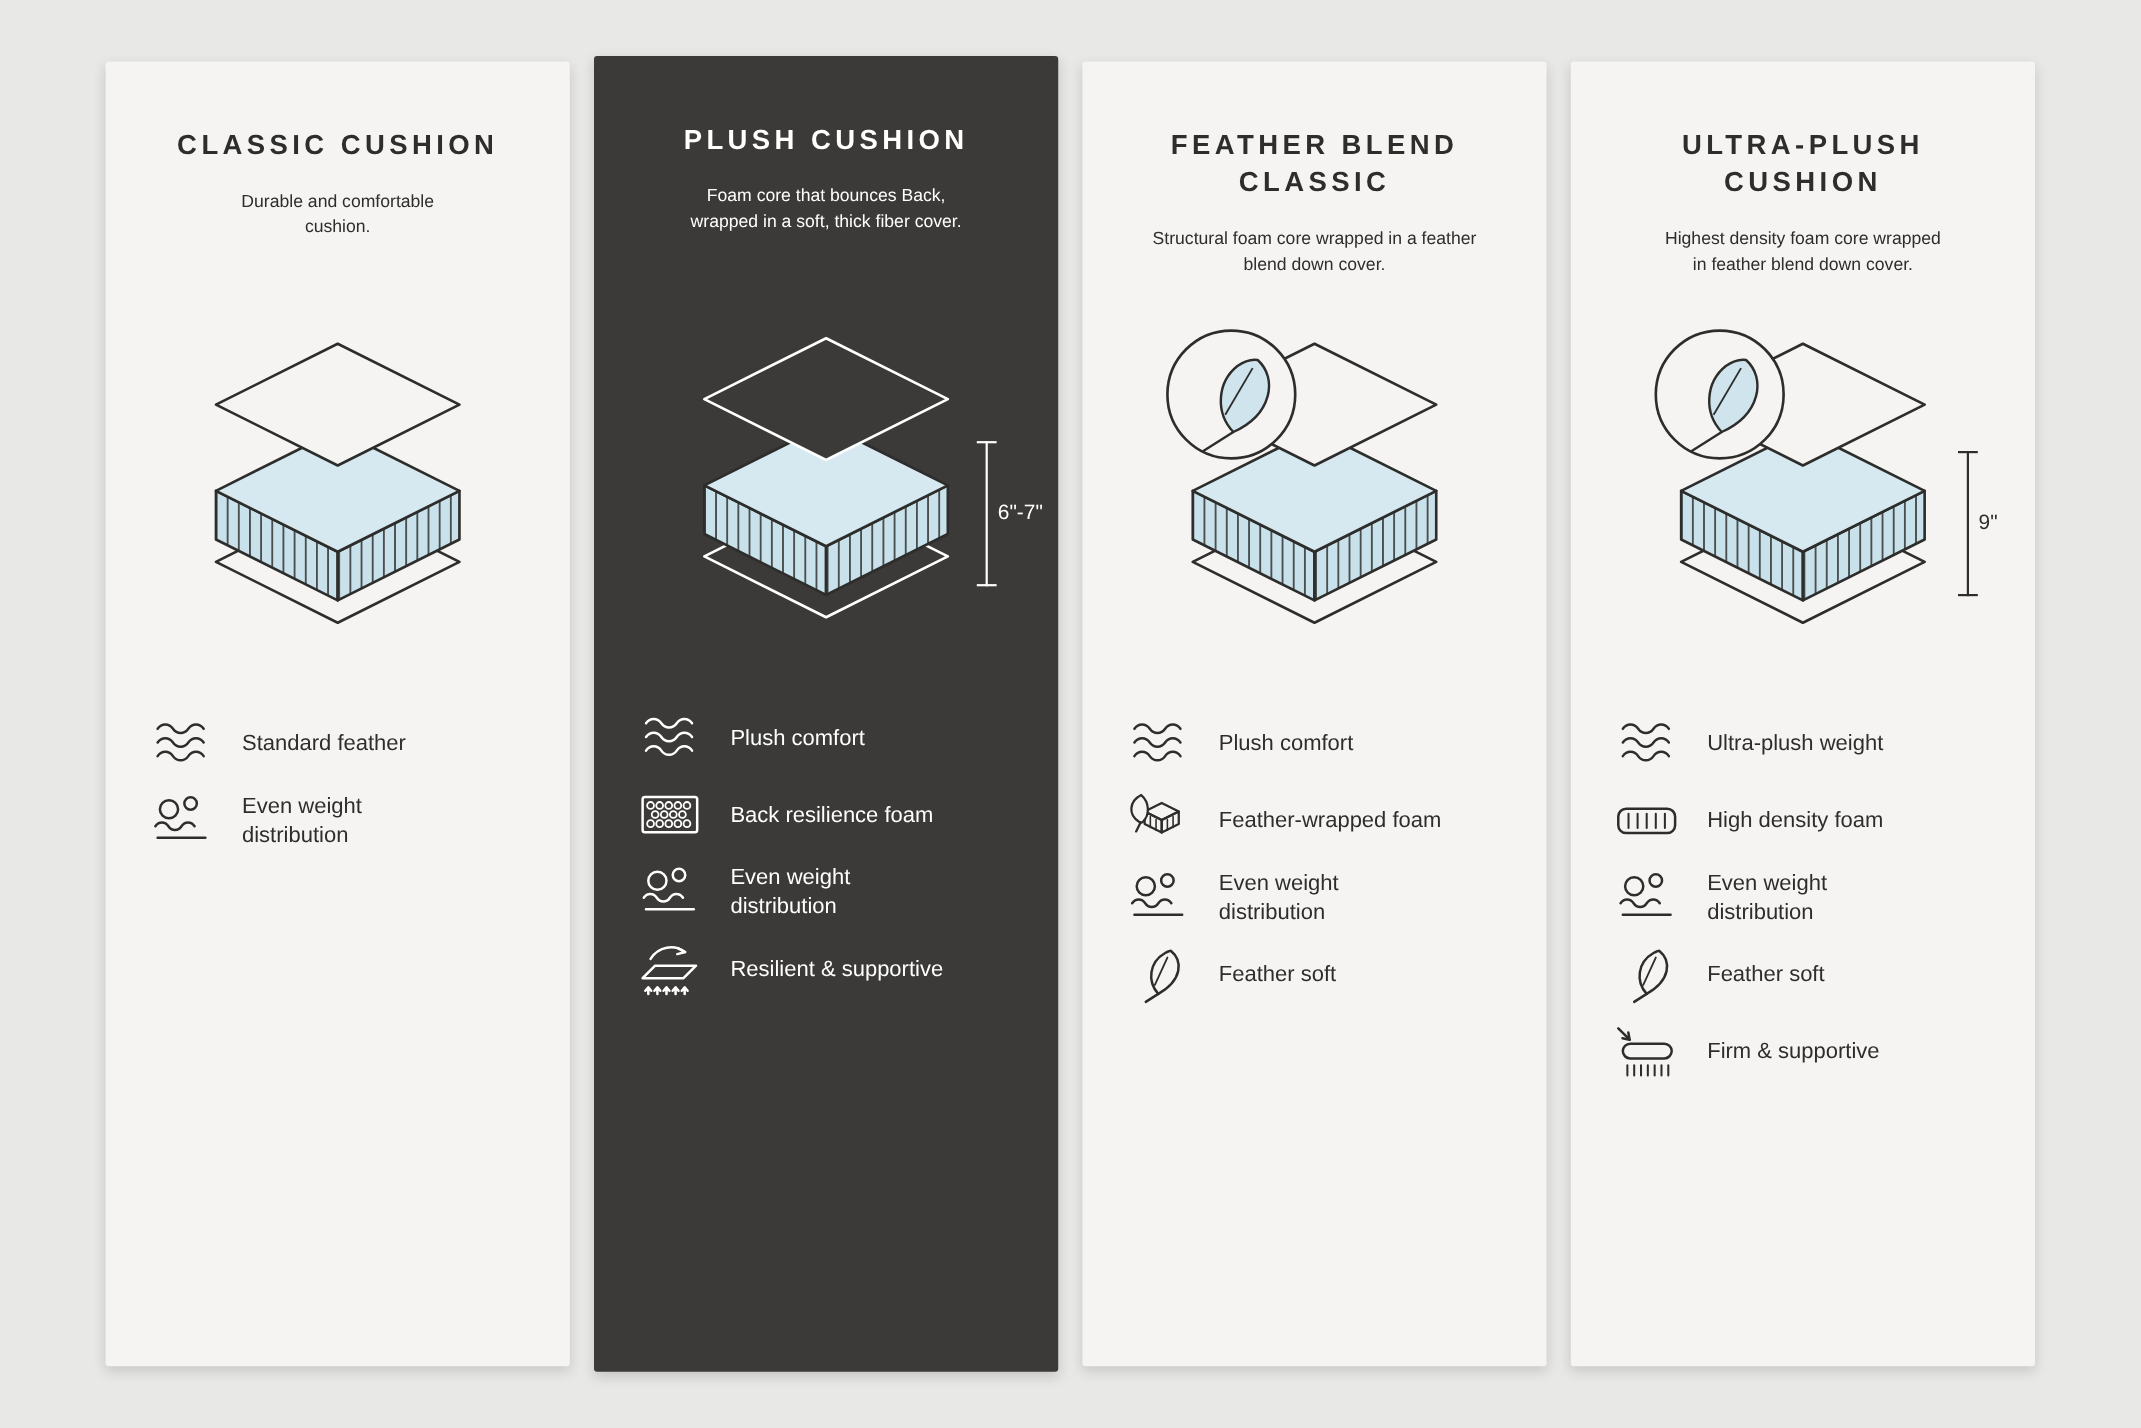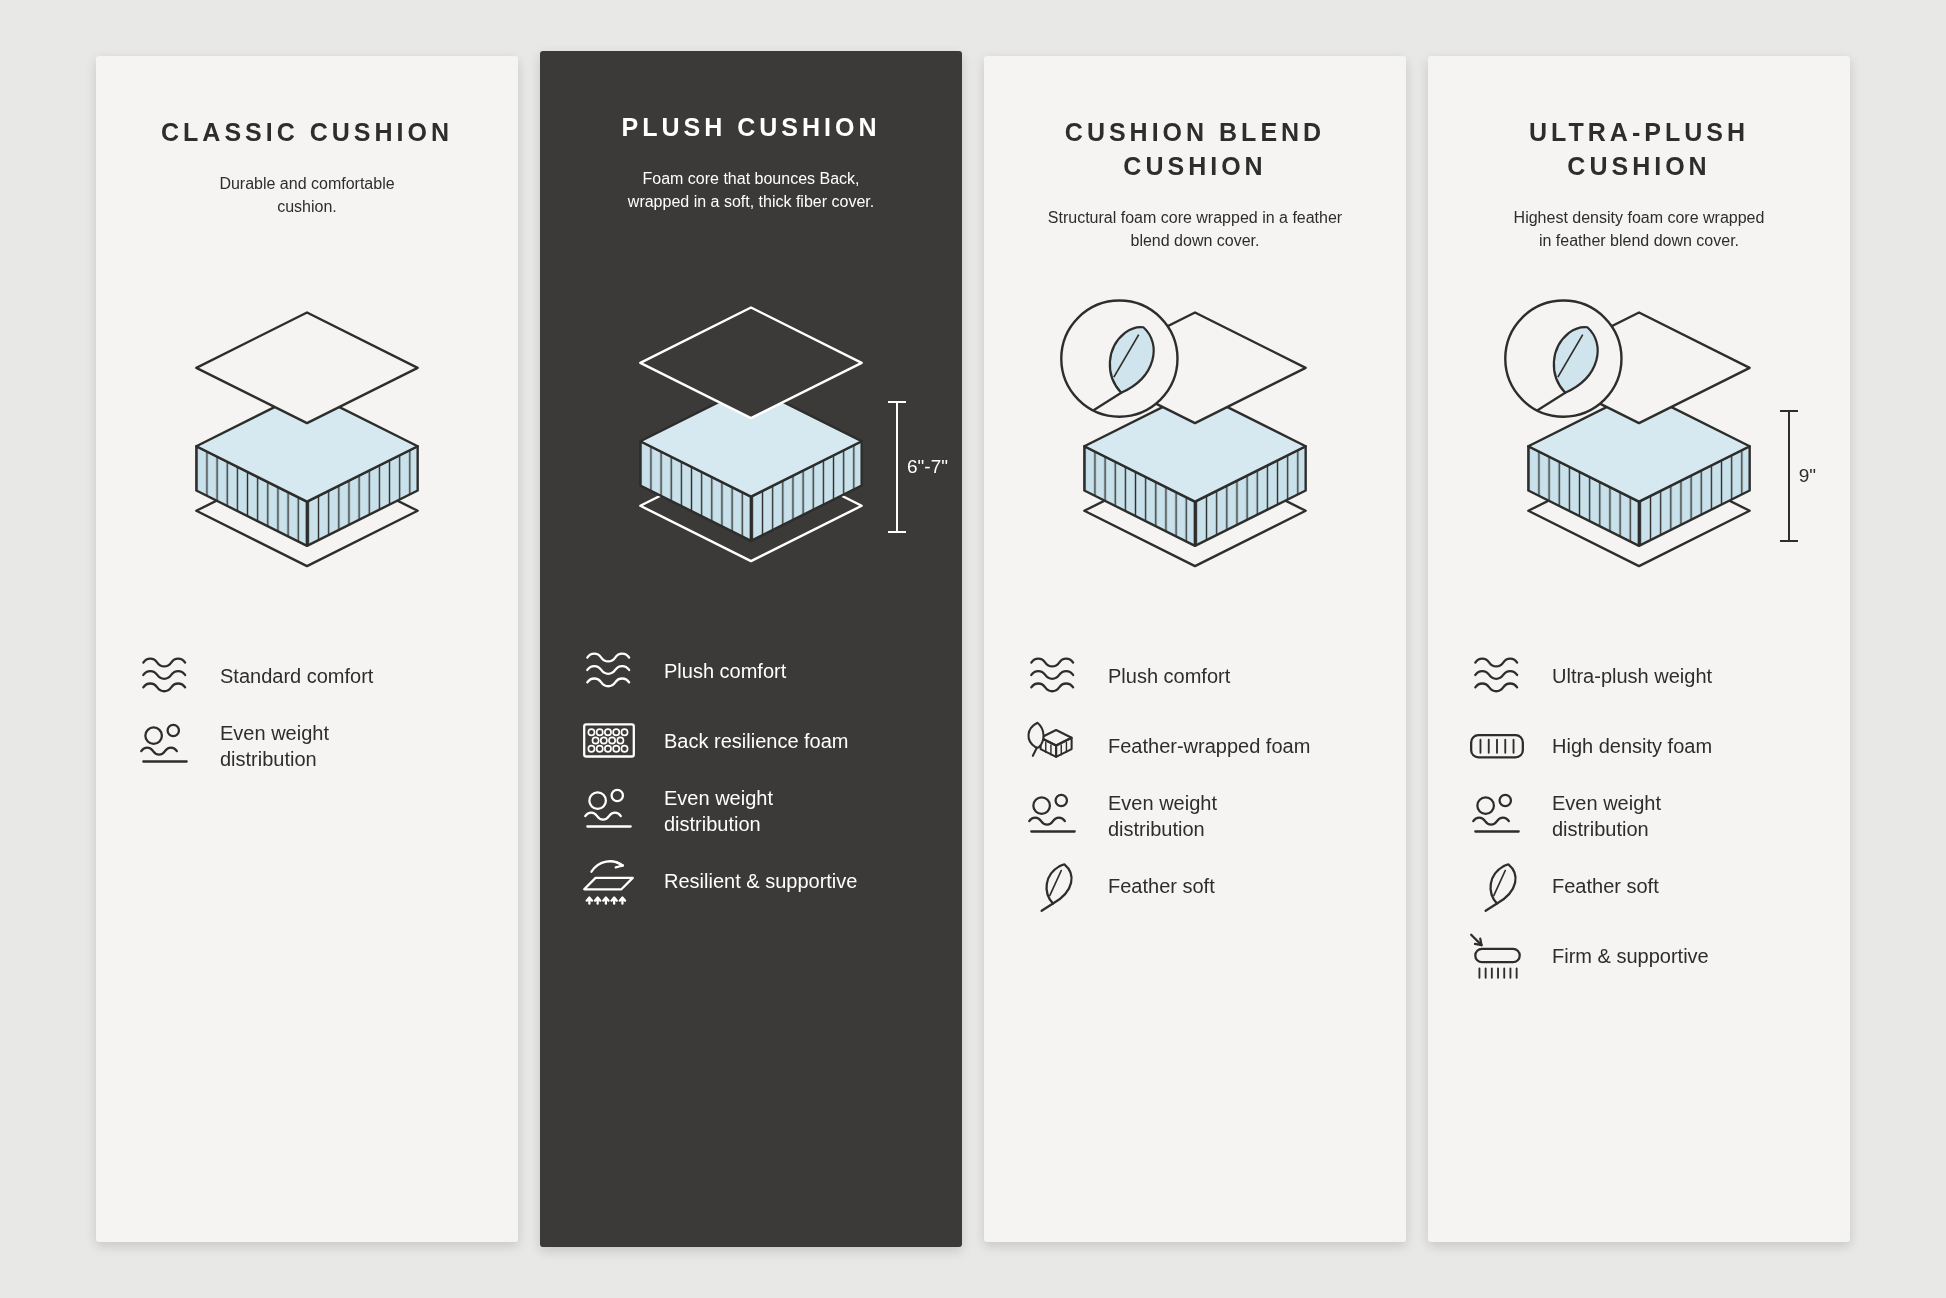--- a/index.html
+++ b/index.html
@@ -91,21 +91,21 @@
     </div>
     <ul class="features">
       <li class="feature">
         <span class="f-icon">
           <svg width="62" height="54" viewBox="0 0 60 52" fill="none" stroke="currentColor" stroke-width="2.2" stroke-linecap="round" stroke-linejoin="round">
             <path d="M9 13c3.5-5 10-5 13.5 0 3.5 5 10 5 13.5 0 3.5-5 10-5 13.5 0"></path>
             <path d="M9 25c3.5-5 10-5 13.5 0 3.5 5 10 5 13.5 0 3.5-5 10-5 13.5 0"></path>
             <path d="M9 37c3.5-5 10-5 13.5 0 3.5 5 10 5 13.5 0 3.5-5 10-5 13.5 0"></path>
           </svg>
         </span>
-        <span class="f-label">Standard comfort</span>
+        <span class="f-label">Standard feather</span>
       </li>
       <li class="feature">
         <span class="f-icon">
           <svg width="62" height="54" viewBox="0 0 60 52" fill="none" stroke="currentColor" stroke-width="2.2" stroke-linecap="round" stroke-linejoin="round">
             <circle cx="19" cy="16" r="8"></circle>
             <circle cx="38" cy="11" r="5.5"></circle>
             <path d="M7 31c3-4.5 8.5-4.5 11.5 0 3 4.5 8.5 4.5 11.5 0 3-4.5 8.5-4.5 11.5 0"></path>
             <path d="M9 41h42"></path>
           </svg>
         </span>
@@ -200,21 +200,21 @@
             <path d="M43 48v-5.5M40.4 45 43 42l2.6 3"></path>
           </svg>
         </span>
         <span class="f-label">Resilient &amp; supportive</span>
       </li>
     </ul>
   </div>
 
   <div class="panel light">
     <div class="panel-header">
-      <h2 class="panel-title">CUSHION BLEND CUSHION</h2>
+      <h2 class="panel-title">FEATHER BLEND CLASSIC</h2>
       <p class="panel-desc">Structural foam core wrapped in a feather blend down cover.</p>
     </div>
     <div class="diagram">
       <svg class="cushion-svg" viewBox="0 0 360 310" width="332" height="286">
         <defs>
           <pattern id="hatch-c" width="11" height="12" patternUnits="userSpaceOnUse">
             <line x1="5.5" y1="0" x2="5.5" y2="12" stroke="#2d2d2b" stroke-width="1.5"></line>
           </pattern>
         </defs>
         <g stroke-linejoin="round">

